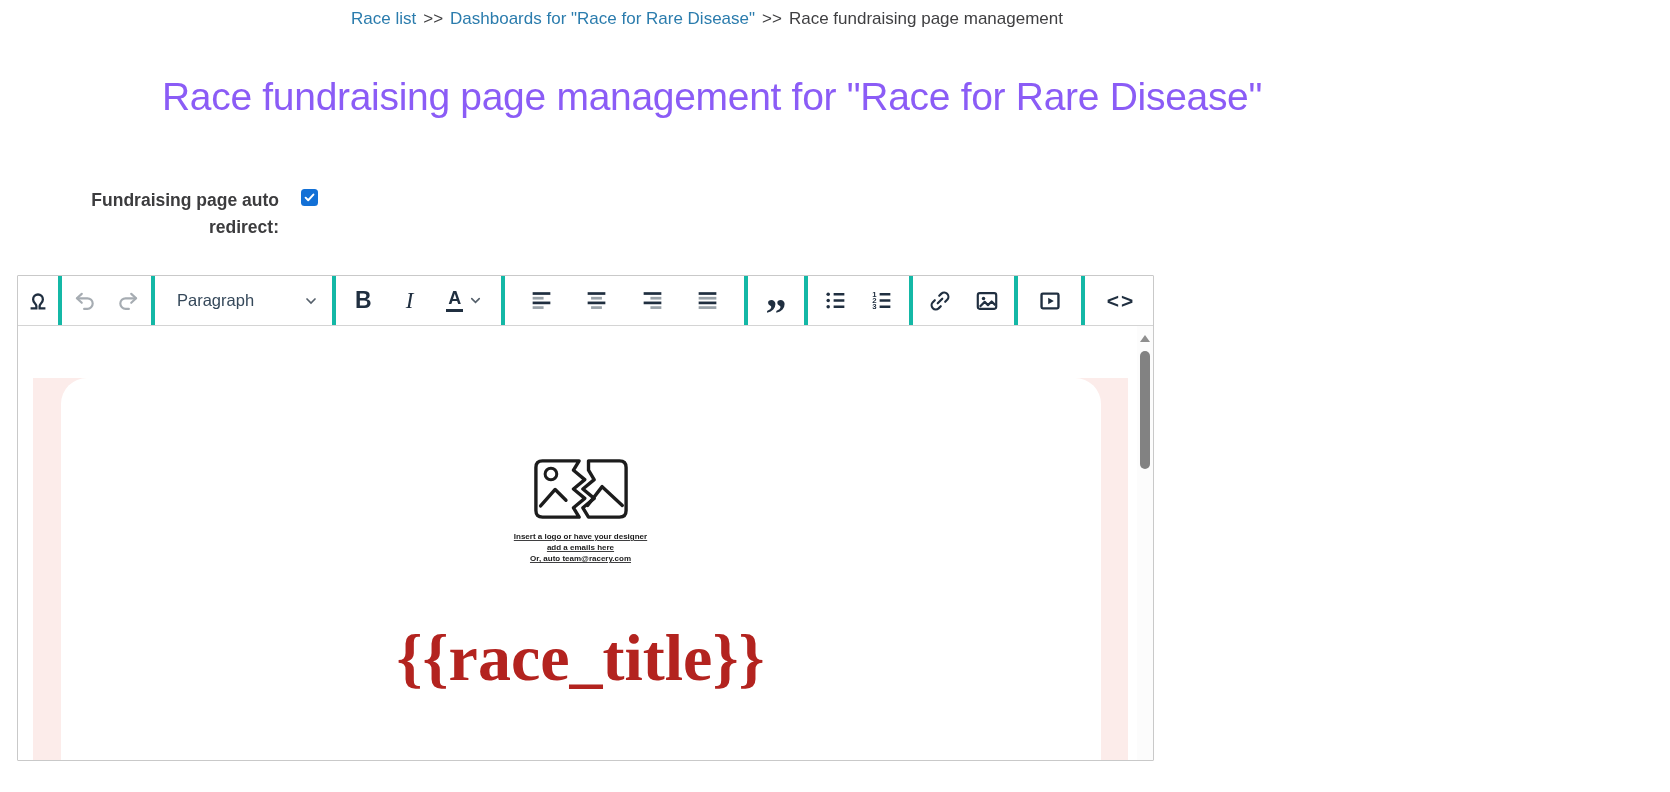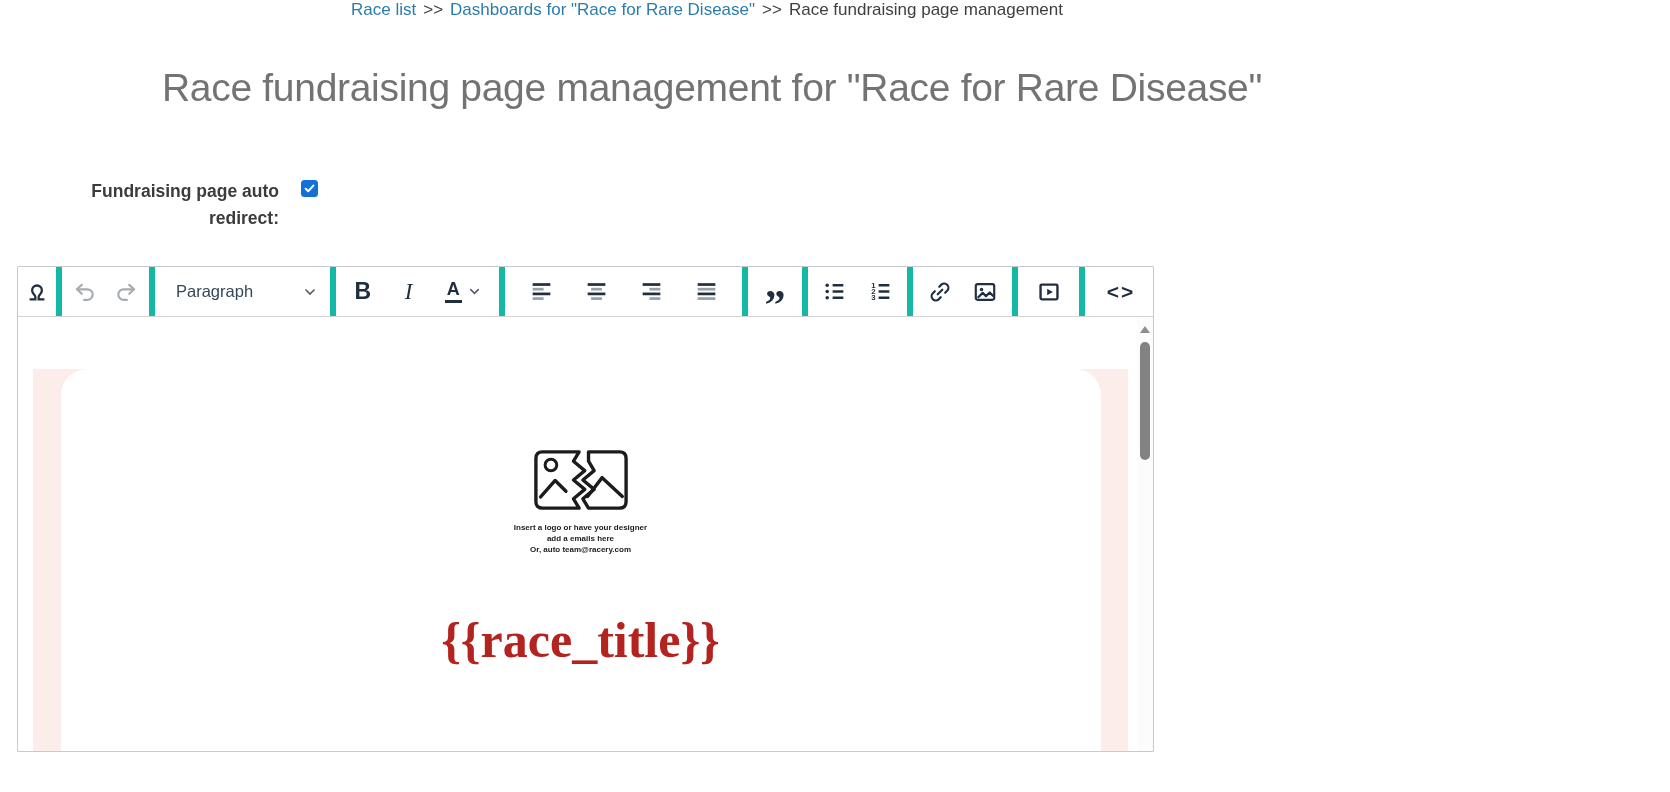--- a/index.html
+++ b/index.html
@@ -6,26 +6,26 @@
   html,body { background:#fff; }
   body {
     width: 1670px; height: 792px; overflow: hidden;
     font-family: "Liberation Sans", "DejaVu Sans", sans-serif;
     color: #3f3f41;
   }
   .page { position: relative; width: 1670px; height: 792px; background: #fff; }
 
   
   .centerband { width: 1414px; text-align: center; }
-  .breadcrumb { font-size: 17px; color: #3f3f41; }
+  .breadcrumb { padding-top: 9px; font-size: 17px; color: #3f3f41; }
   .breadcrumb a { color: #2b7cad; text-decoration: none; cursor: pointer; }
   .breadcrumb .sep { margin: 0 7px; color: #3f3f41; }
   h1.title {
     margin-top: 46px; font-size: 39px; font-weight: 400;
-    color: #737373; letter-spacing: -0.3px; padding-left: 10px;
+    color: #8b5cf6; letter-spacing: -0.3px; padding-left: 10px;
   }
 
   
   .form { margin-top: 68px; }
   .row { display: grid; grid-template-columns: 279px 1fr; column-gap: 22px; align-items: start; }
   .row + .row { margin-top: 34px; }
   .flabel {
     text-align: right; font-weight: 700; font-size: 17.5px; line-height: 27px;
     color: #3c3c3e; white-space: pre-line;
   }
@@ -35,21 +35,21 @@
   .checkbox {
     display: inline-flex; width: 17px; height: 17px; border-radius: 3.5px;
     background: #1270d6; align-items: center; justify-content: center;
     margin-top: 2px; cursor: pointer;
   }
   .desc { margin-top: 9px; font-size: 17px; line-height: 29px; width: 1062px; color: #3f3f41; }
 
   
   .editor { margin-left: 17px; width: 1137px; border: 1px solid #c9c9c9; border-radius: 1px; background: #fff; }
   .toolbar { height: 50px; display: flex; border-bottom: 1px solid #d4d4d4; }
-  .tb-group { height: 100%; display: flex; align-items: center; justify-content: space-evenly; border-right: 6px solid #14b8a6; flex: 0 0 auto; }
+  .tb-group { height: 100%; display: flex; align-items: center; justify-content: space-evenly; border-right: 4px solid #14b8a6; flex: 0 0 auto; }
   .tb-group:last-child { border-right: none; flex: 1 1 auto; justify-content: flex-start; padding-left: 13px; }
   .g1 { width: 44px; } .g2 { width: 93px; } .g3 { width: 181px; }
   .g4 { width: 169px; } .g5 { width: 243px; } .g6 { width: 60px; }
   .g7 { width: 105px; } .g8 { width: 105px; } .g9 { width: 67px; }
   .tbtn {
     background: none; border: none; width: 38px; height: 40px;
     display: flex; align-items: center; justify-content: center; cursor: pointer;
     color: #202f40; border-radius: 3px;
   }
   .tbtn svg { display: block; }
@@ -68,25 +68,25 @@
   .glyph-code { font-size: 21px; font-weight: 700; color: #202f40; letter-spacing: 2px; }
 
   
   .content-wrap { height: 434px; display: flex; overflow: hidden; }
   .content { flex: 1 1 auto; overflow: hidden; }
   .pink { margin: 30px 9px 0 15px; height: 500px; background: #fcecea; }
   .card {
     width: 1040px; margin: 52px auto 0; background: #fff; border-radius: 26px;
     height: 420px; text-align: center;
   }
-  .broken-img { padding-top: 80px; }
+  .broken-img { padding-top: 80px; text-decoration: underline; }
   .ph-lines { margin-top: 7px; font-size: 8px; font-weight: 700; line-height: 11px; color: #1b1b1b; }
   .race-title {
     margin-top: 56px; font-family: "Liberation Serif", "DejaVu Serif", serif;
-    font-weight: 700; font-size: 50px; color: #b3231f;
+    font-weight: 700; font-size: 66px; color: #b3231f;
   }
 
   
   .vscroll { flex: 0 0 16px; position: relative; background: #fcfcfc; cursor: pointer; }
   .scroll-arrow {
     width: 0; height: 0; margin: 9px auto 0;
     border-left: 5px solid transparent; border-right: 5px solid transparent;
     border-bottom: 7px solid #8e8e8e;
   }
   .thumb { position: absolute; top: 25px; left: 3px; width: 10px; height: 118px; border-radius: 6px; background: #828282; }

